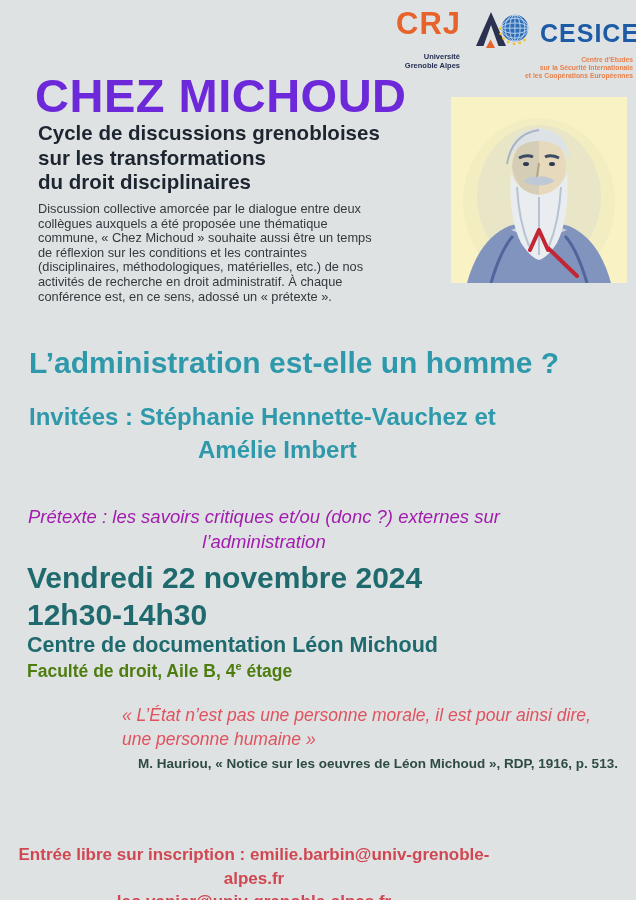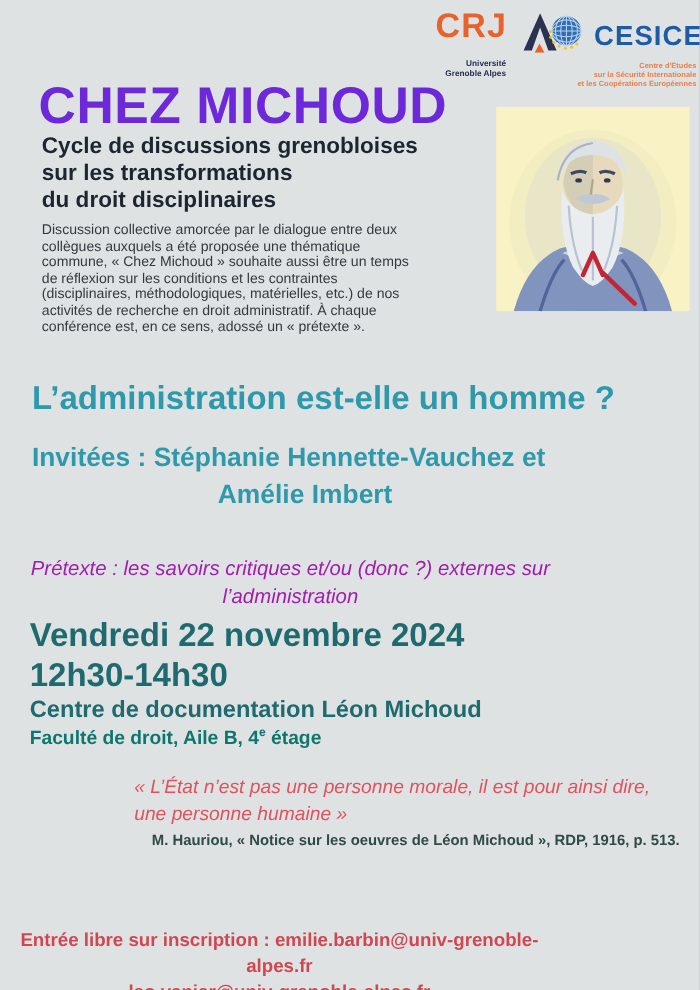--- a/index.html
+++ b/index.html
@@ -29,21 +29,21 @@
 
   
   .question{position:absolute;left:29px;top:346px;font-size:30px;font-weight:bold;color:#2f99ac;}
   .guests-l1{position:absolute;left:29px;top:403px;font-size:24px;font-weight:bold;color:#2f99ac;}
   .guests-l2{position:absolute;left:150px;top:436px;font-size:24px;font-weight:bold;color:#2f99ac;margin-left:48px;}
   .pretexte{position:absolute;left:28px;top:504px;font-size:18.5px;font-style:italic;color:#a21caf;line-height:25px;text-align:center;}
 
   
   .when{position:absolute;left:27px;top:559px;font-size:30px;font-weight:bold;color:#1f6a6e;line-height:37px;}
   .place{position:absolute;left:27px;top:633px;font-size:21.5px;font-weight:bold;color:#1f6a6e;}
-  .room{position:absolute;left:27px;top:660px;font-size:17.5px;font-weight:bold;color:#0f766e;}
+  .room{position:absolute;left:27px;top:660px;font-size:17.5px;font-weight:bold;color:#4d7c0f;}
   .room sup{font-size:11px;}
 
   
   .quote{position:absolute;left:122px;top:703px;font-size:17.5px;font-style:italic;color:#e0525f;line-height:24px;}
   .attribution{position:absolute;left:122px;top:756px;font-size:13.5px;font-weight:bold;color:#2e4b45;padding-left:16px;}
 
   
   .footer{position:absolute;left:0;top:843px;width:508px;text-align:center;font-size:17px;font-weight:bold;color:#d04752;line-height:23.5px;}
 </style>
 </head>

